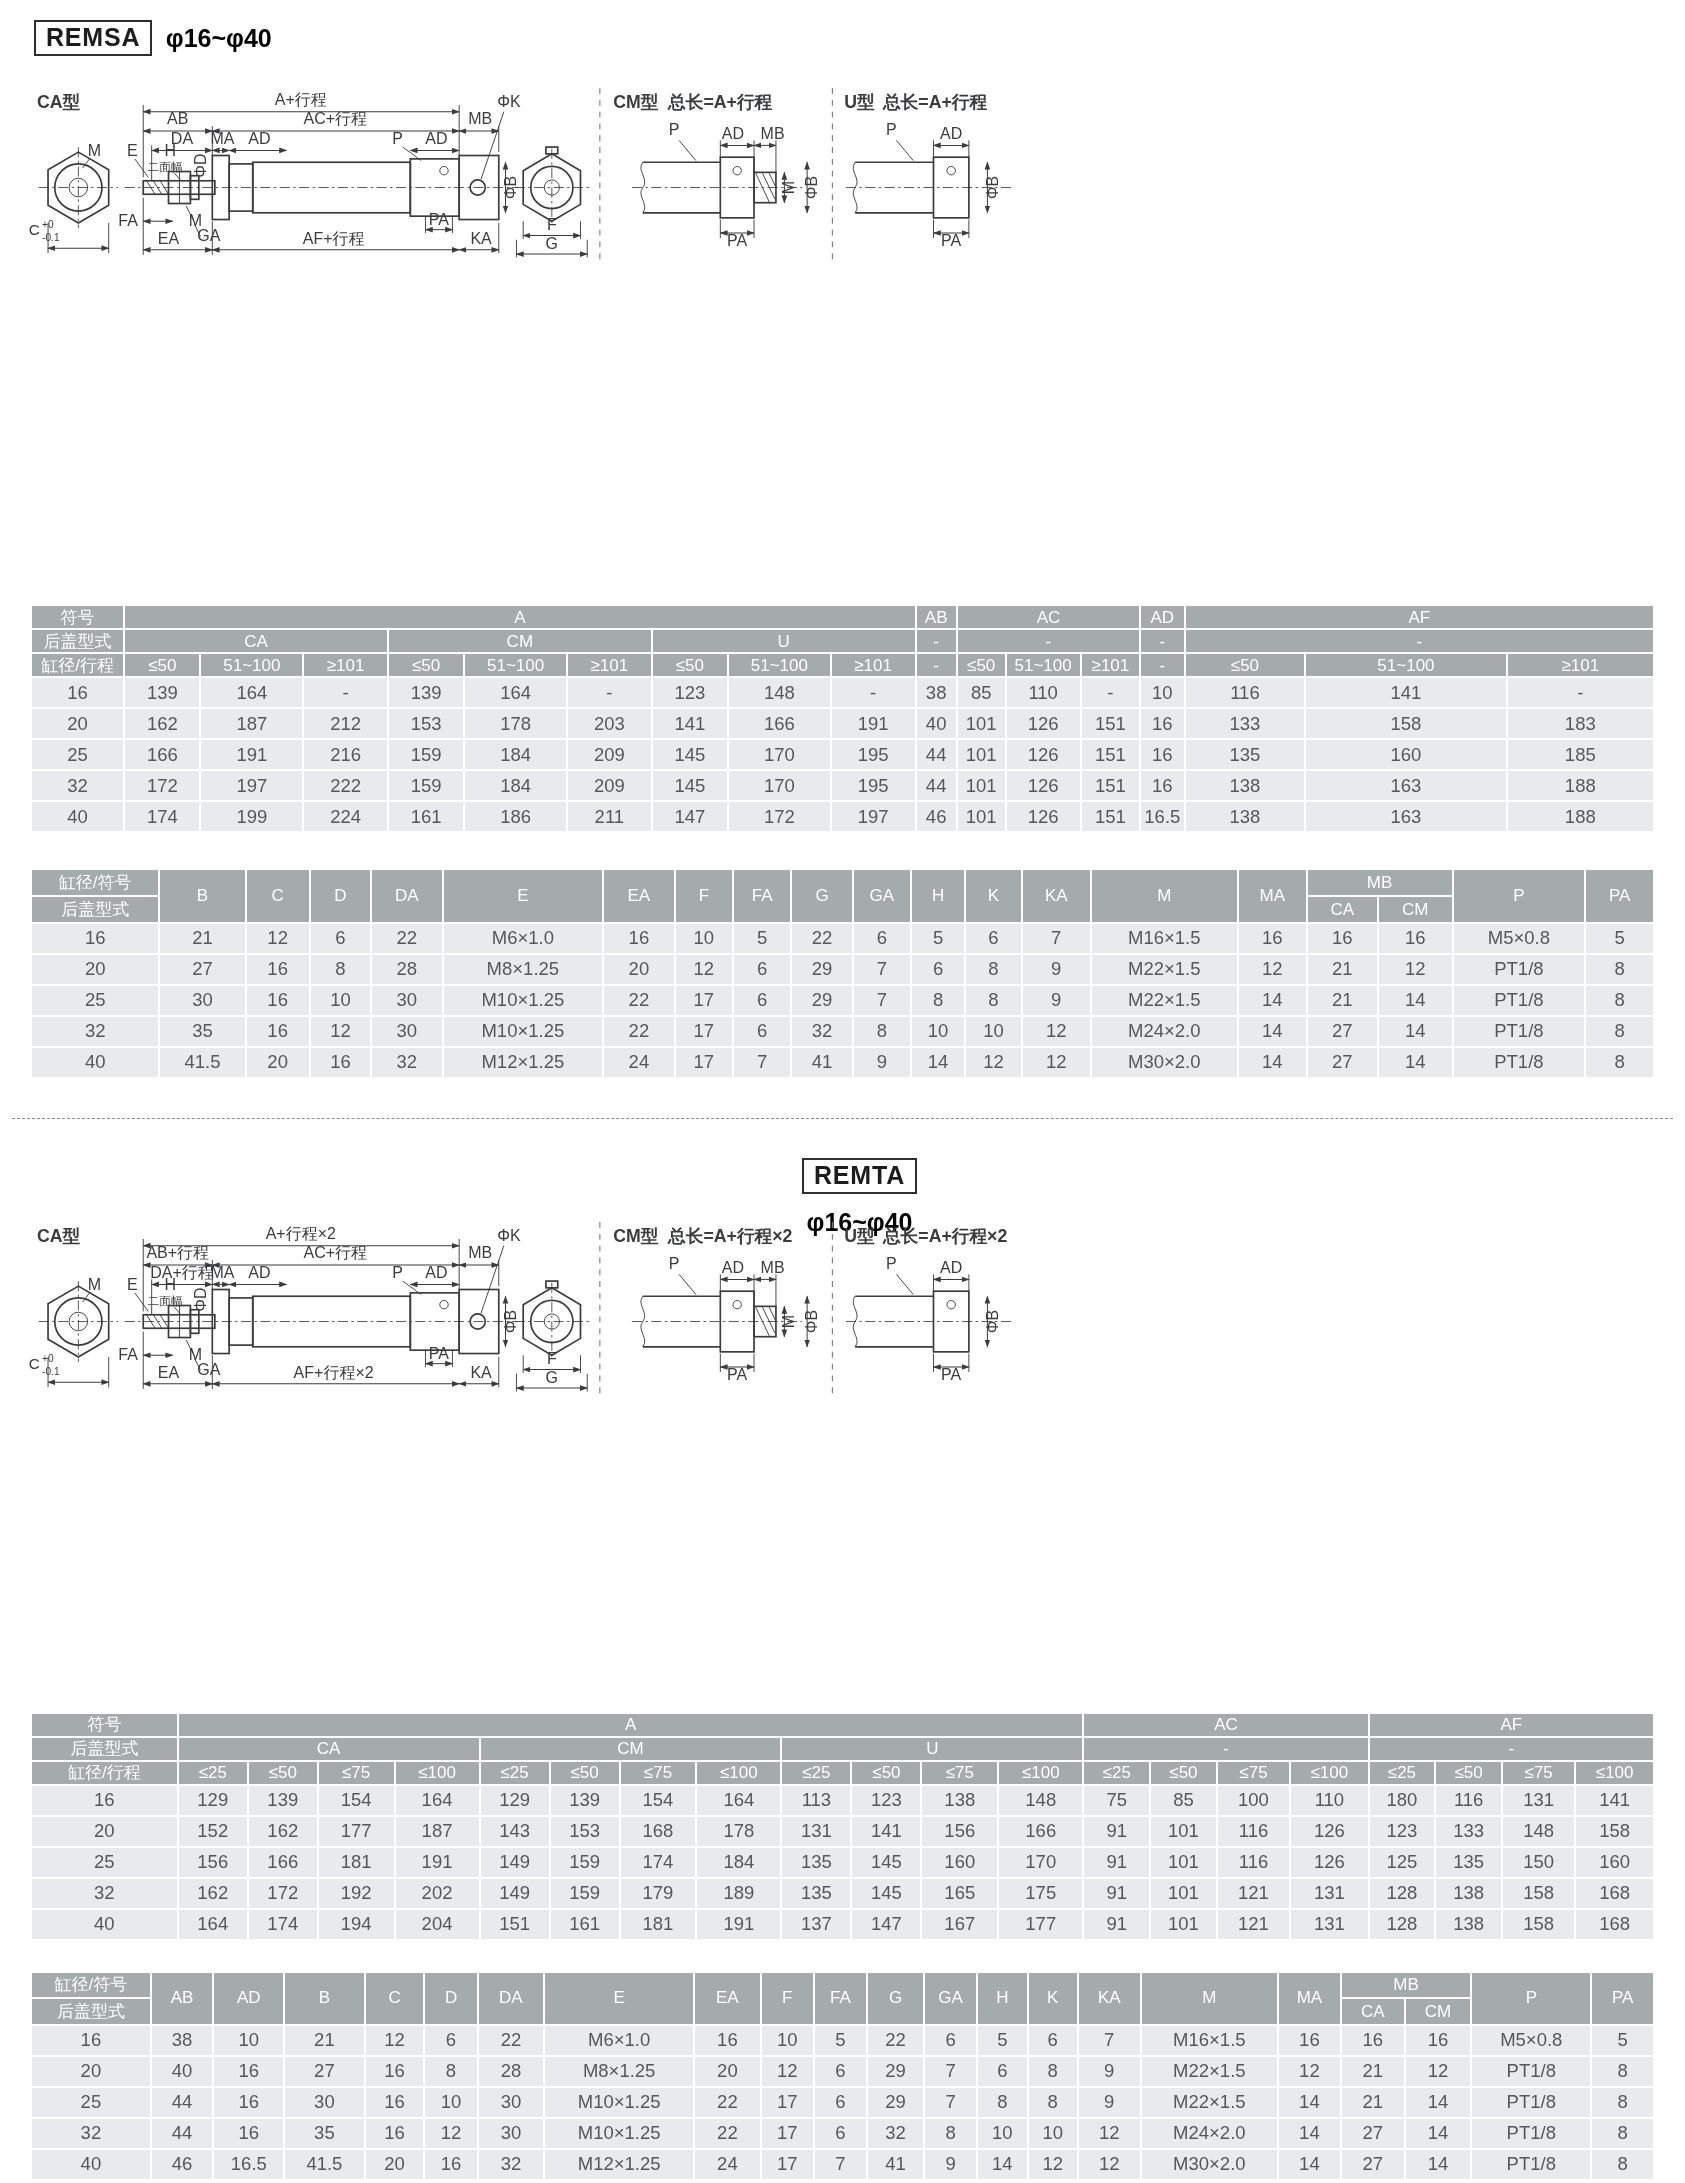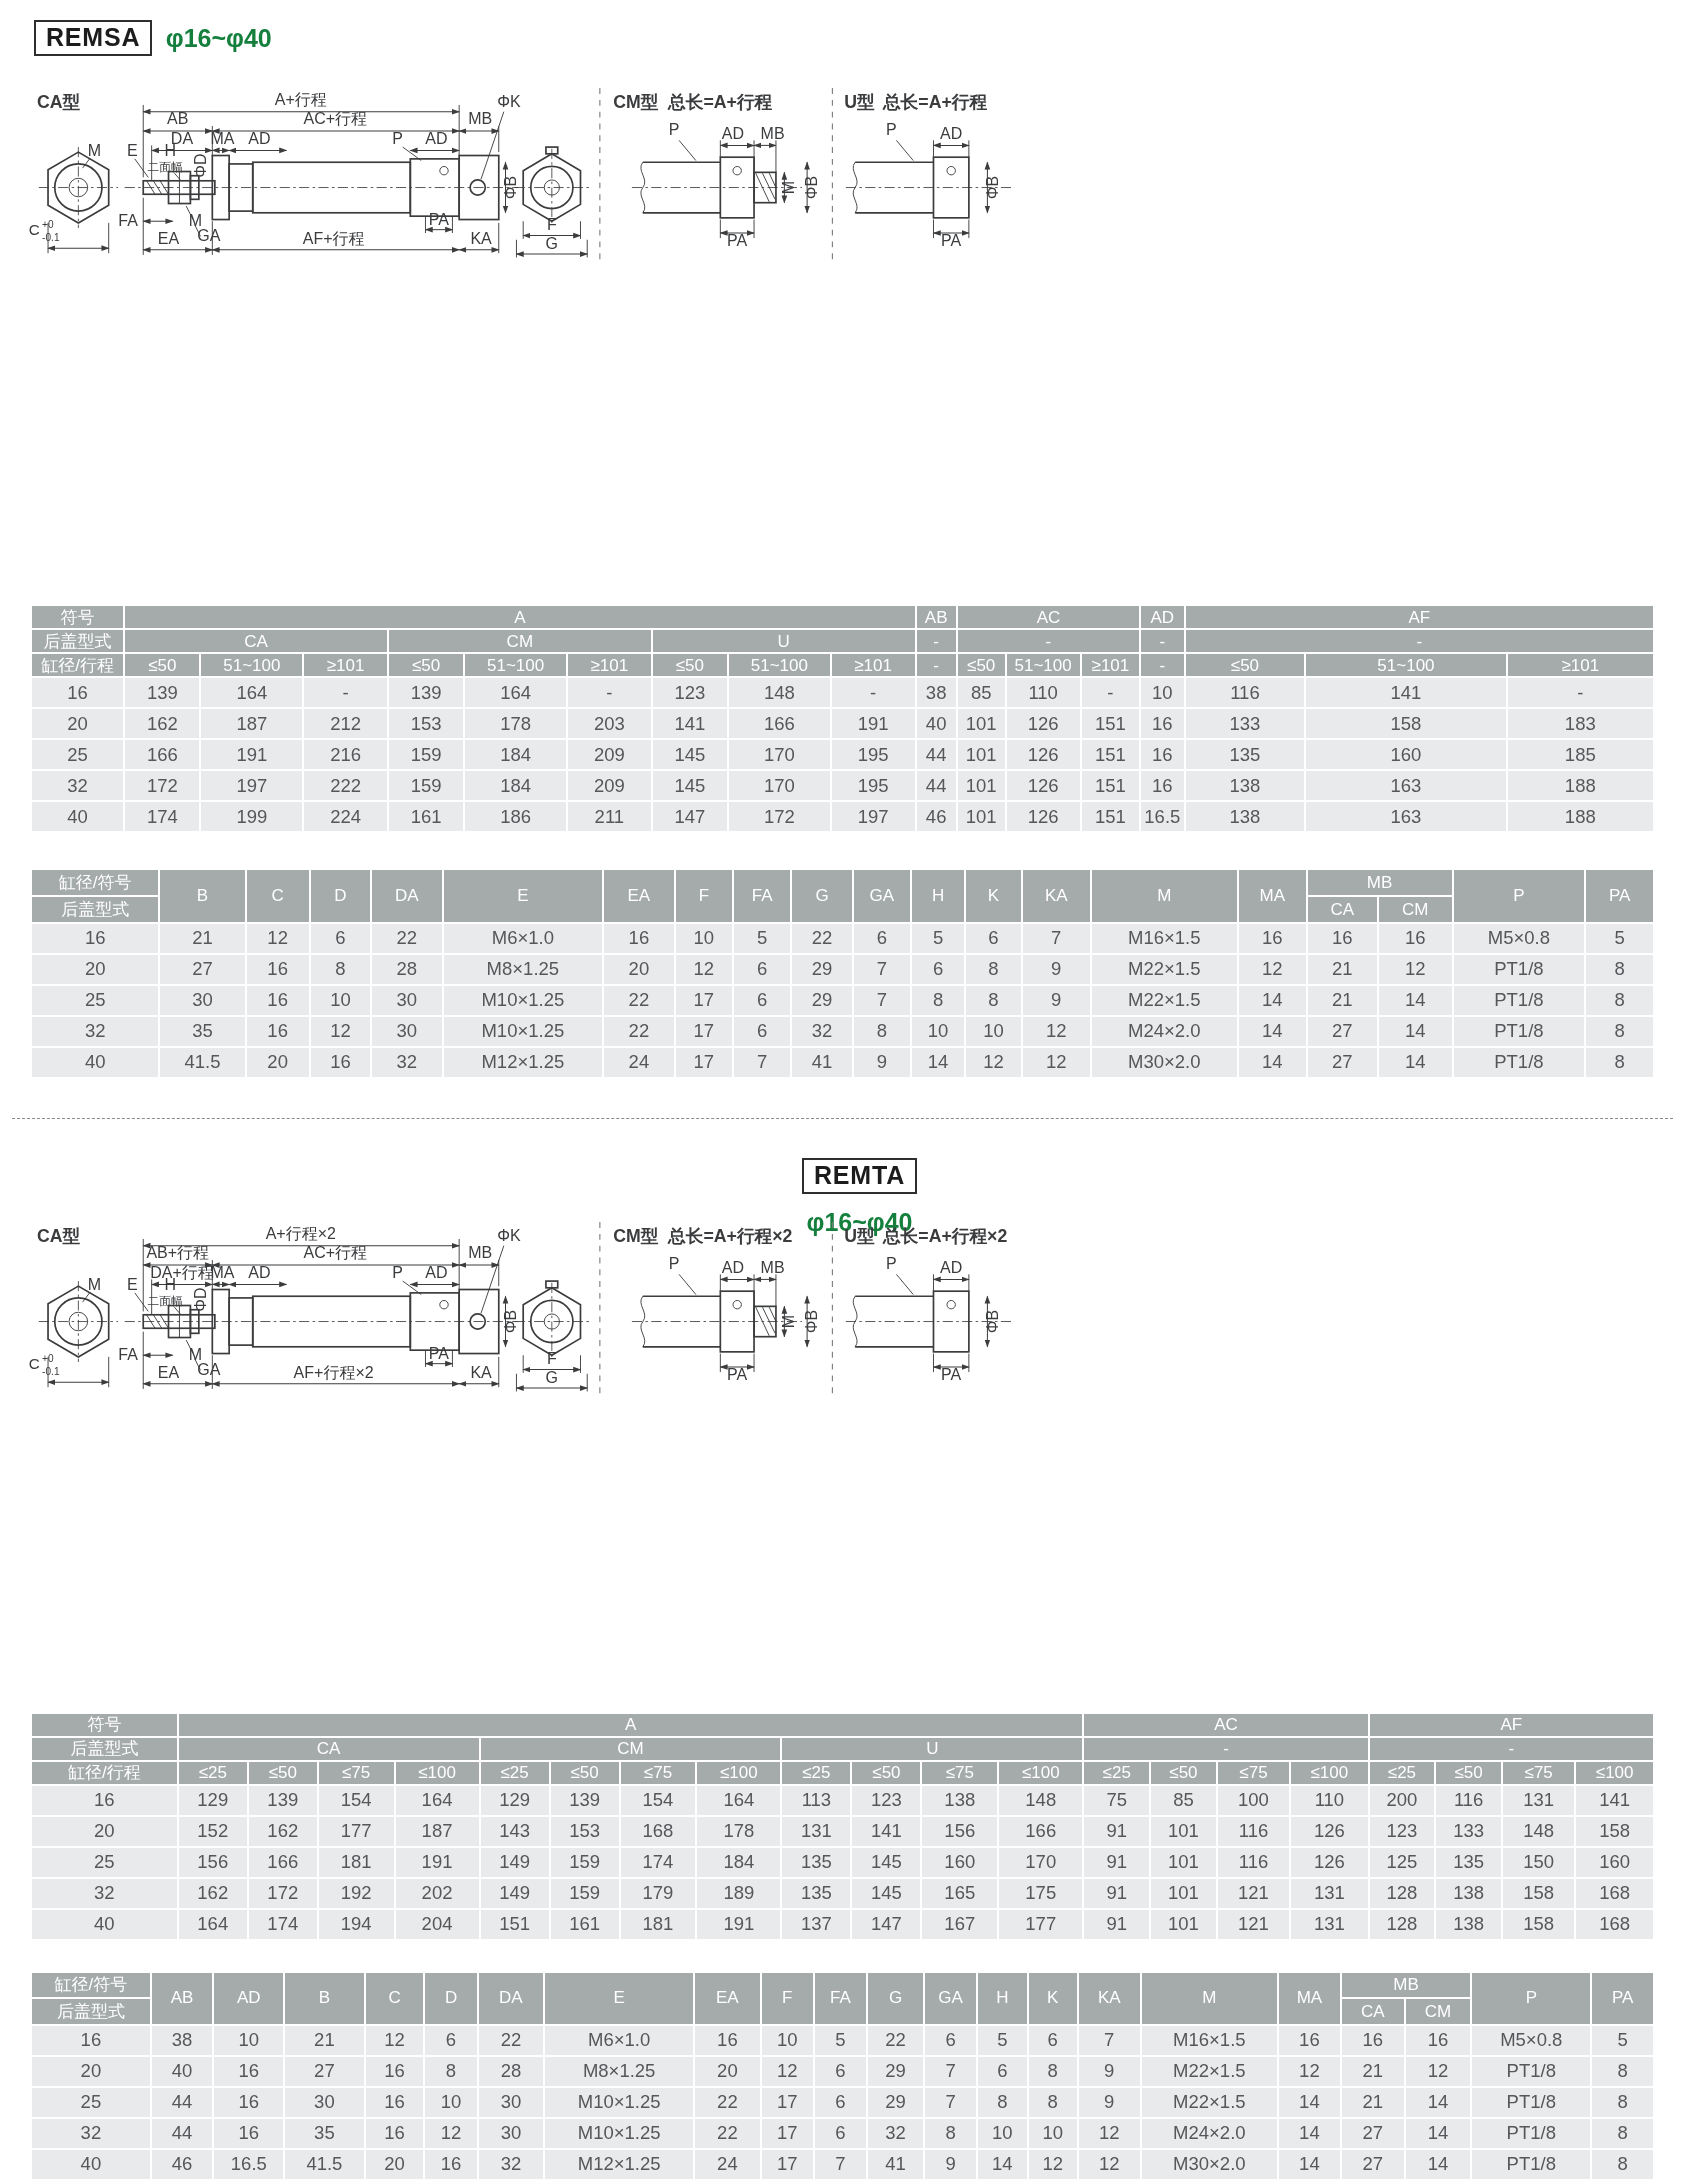--- a/index.html
+++ b/index.html
@@ -1,20 +1,20 @@
 <!DOCTYPE html>
 <html style="font-size:13.5px"><head>
 <meta charset="utf-8">
 <style>
   html,body{margin:0;padding:0;background:#fff;}
   .page{position:relative;width:1685px;height:2183px;background:#ffffff;
         font-family:"Liberation Sans",sans-serif;overflow:hidden;}
   .series-head{margin:18.5px 0 0 34px;height:39px;display:flex;align-items:center;gap:13.5px;font-weight:bold;}
   .badge{border:2.5px solid #2e2e2e;padding:0.8px 10px 2.5px;font-size:25px;color:#1c1c1c;letter-spacing:0.8px;}
-  .range{font-size:25px;color:#15803d;}
+  .range{font-size:25px;color:#000000;}
   .drawing{margin-top:20px;}
   .drawing svg{display:block;width:1685px;height:auto;}
   .table-wrap{margin-left:30px;margin-right:30px;}
   .gap-a{margin-top:329px;}
   .gap-b{margin-top:35px;}
   .divider{margin:39px 11.8px 0 11.8px;border-top:1.7px dashed #8a8a8a;height:0;}
   .head2{margin-top:39px;flex-direction:column;}
   .gap-c{margin-top:15px;}
   .gap-d{margin-top:302px;}
   .gap-e{margin-top:30px;}
@@ -817,21 +817,21 @@
               <td>154</td>
               <td>164</td>
               <td>113</td>
               <td>123</td>
               <td>138</td>
               <td>148</td>
               <td>75</td>
               <td>85</td>
               <td>100</td>
               <td>110</td>
-              <td>200</td>
+              <td>180</td>
               <td>116</td>
               <td>131</td>
               <td>141</td>
             </tr>
             <tr>
               <td>20</td>
               <td>152</td>
               <td>162</td>
               <td>177</td>
               <td>187</td>

